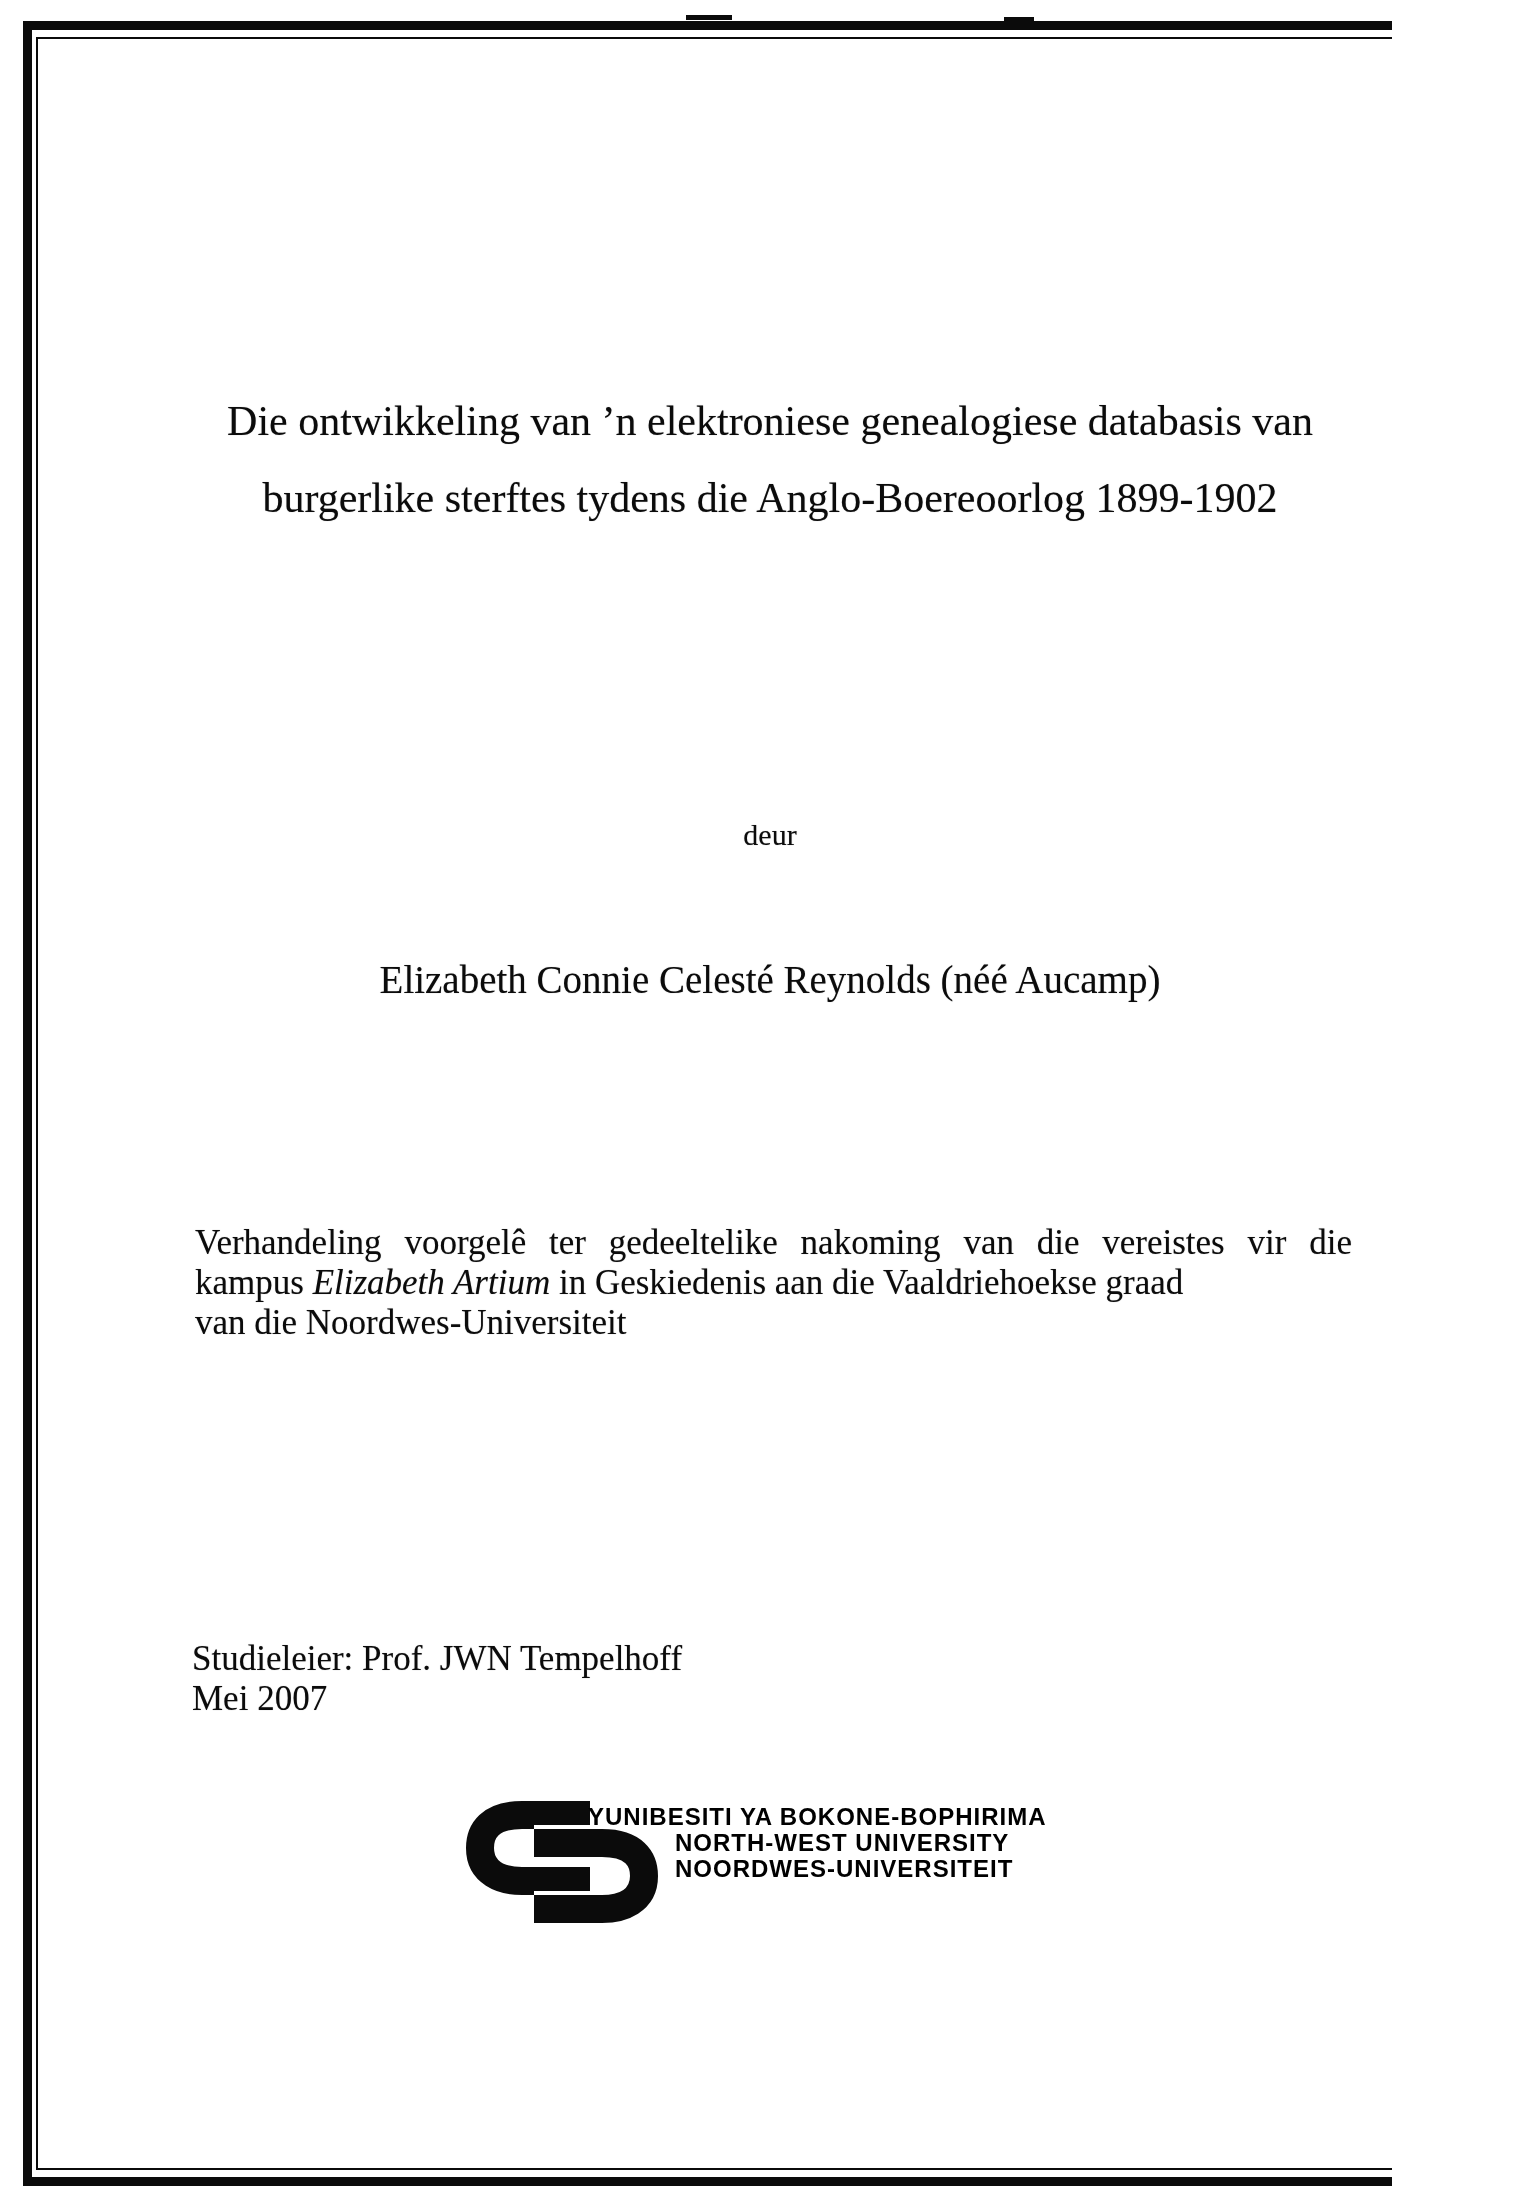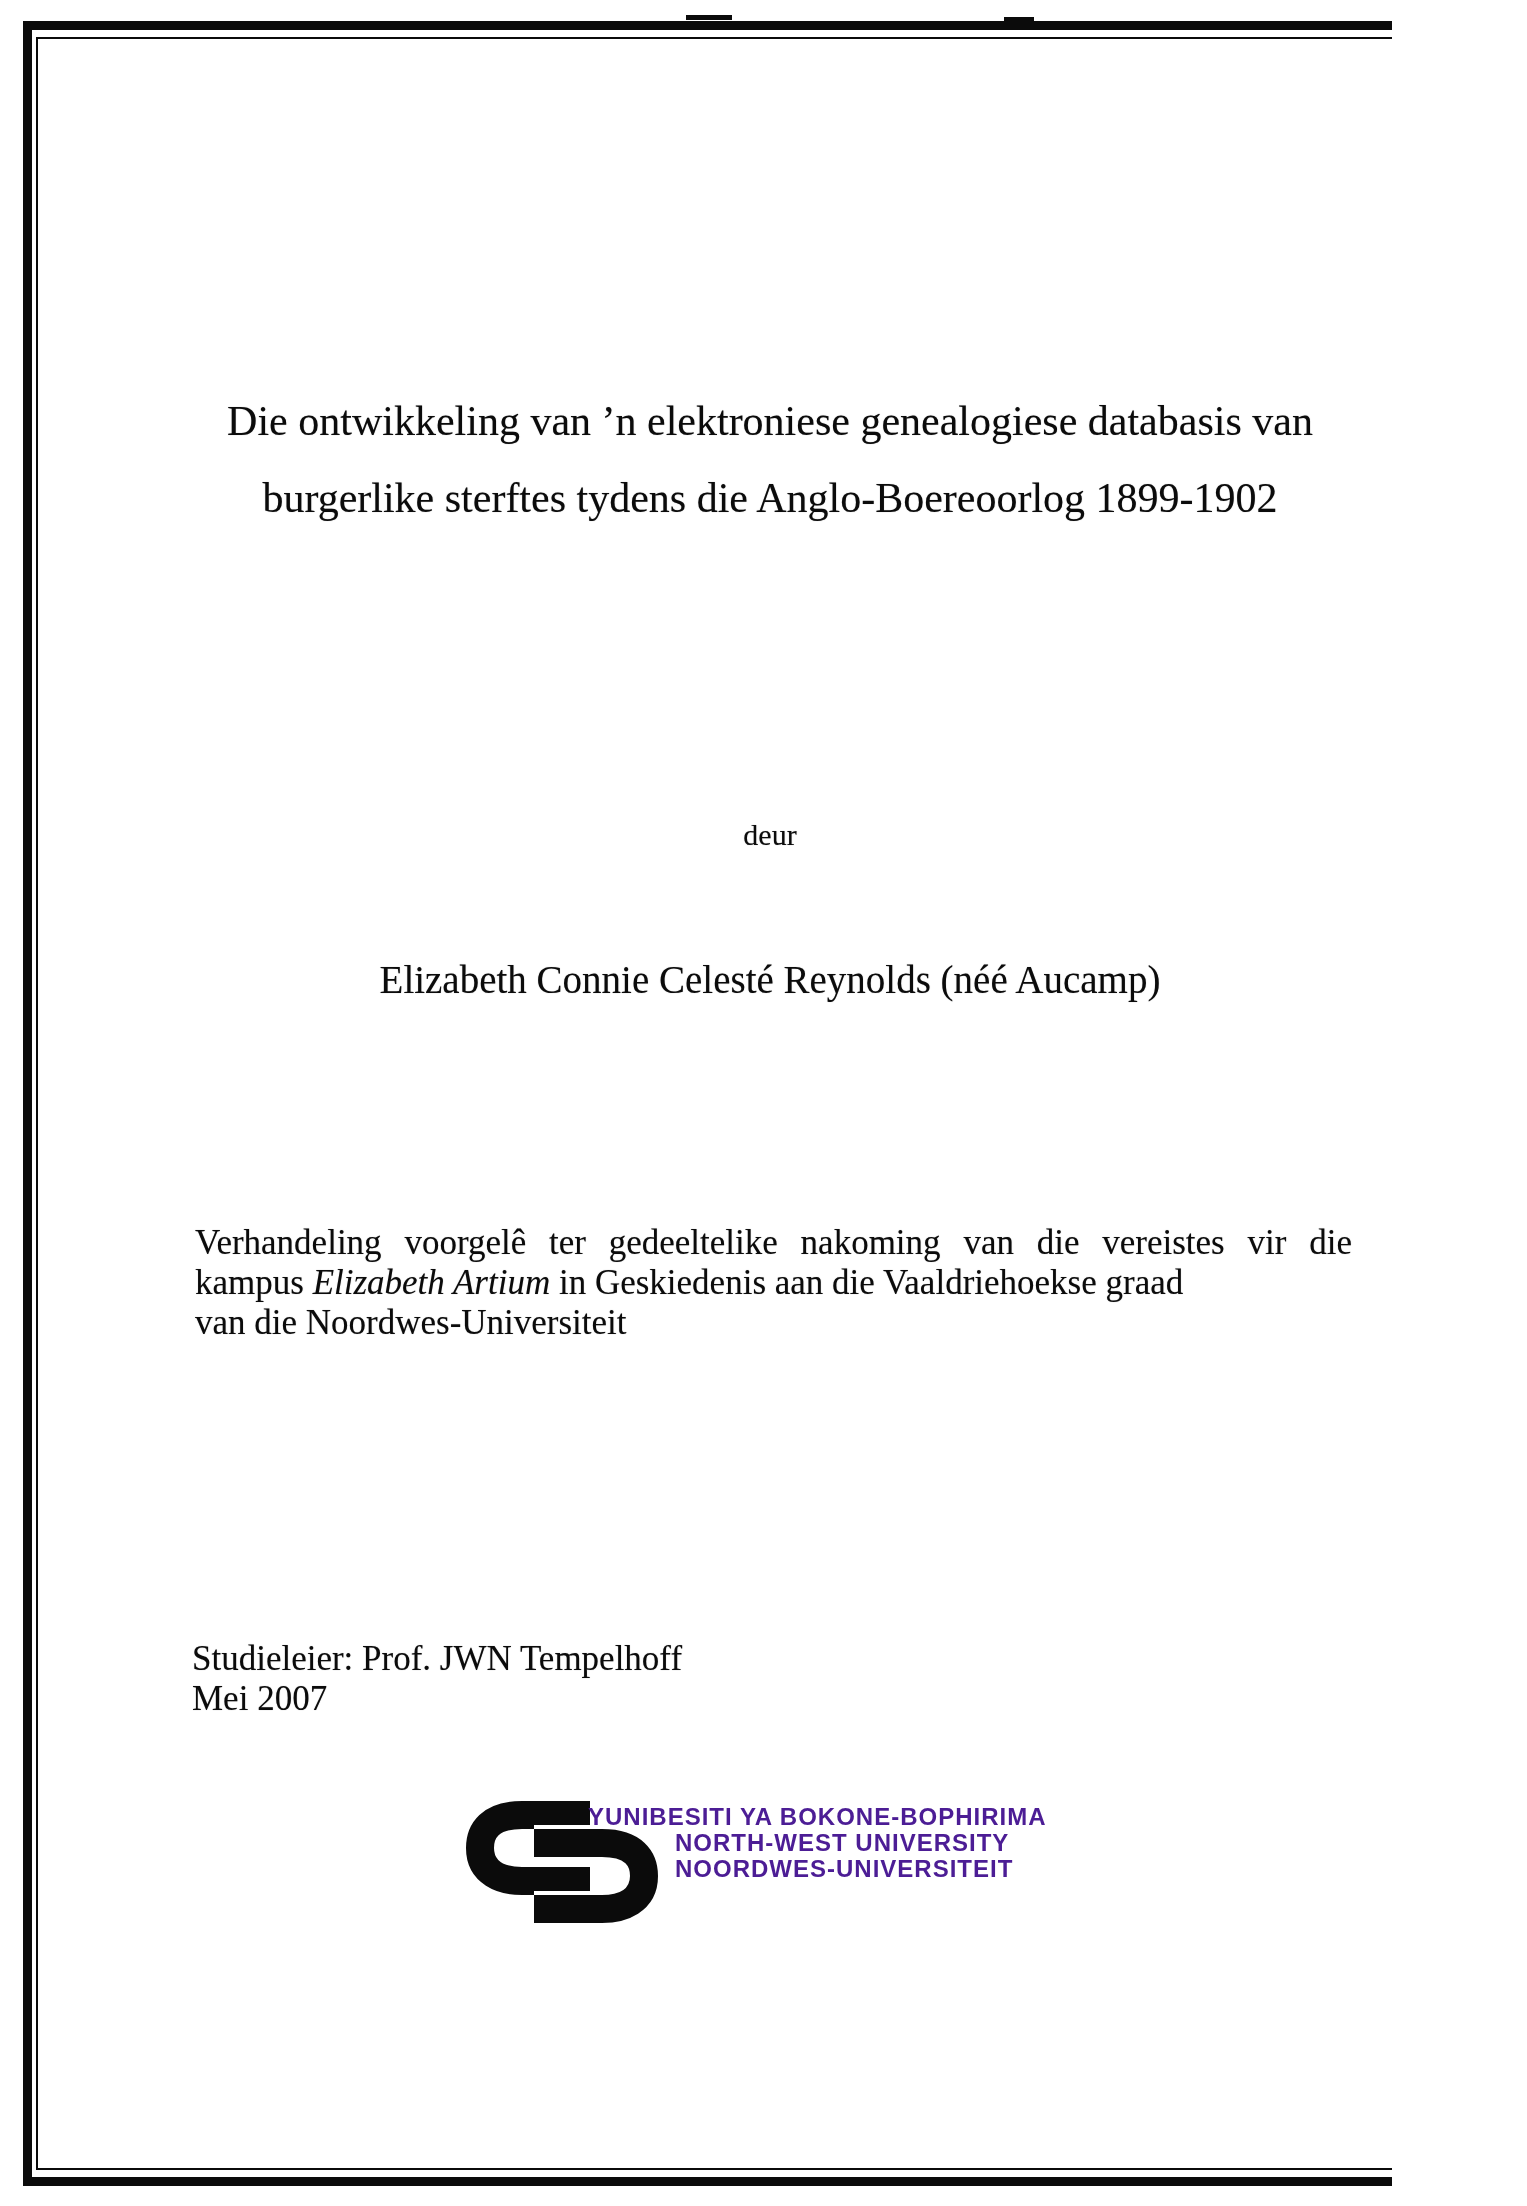--- a/index.html
+++ b/index.html
@@ -55,21 +55,21 @@
     position: absolute; left: 192px; top: 1639px;
     font-size: 35px; line-height: 40px;
   }
 
   .logo { position: absolute; left: 462px; top: 1797px; width: 680px; height: 145px; }
   .logo-mark { position: absolute; left: 0; top: 0; }
   .logo-text {
     position: absolute;
     font-family: "Liberation Sans", sans-serif;
     font-weight: 700; font-size: 24px; line-height: 26px;
-    letter-spacing: 1px; white-space: nowrap; color: #4c1d95; text-align: center;
+    letter-spacing: 1px; white-space: nowrap; color: #000000; text-align: center;
   }
   .logo-l1 { left: 126px; top: 7px; }
   .logo-l2 { left: 213px; top: 33px; }
   .logo-l3 { left: 213px; top: 59px; }
 </style>
 </head>
 <body>
 
 <div class="page">
 

